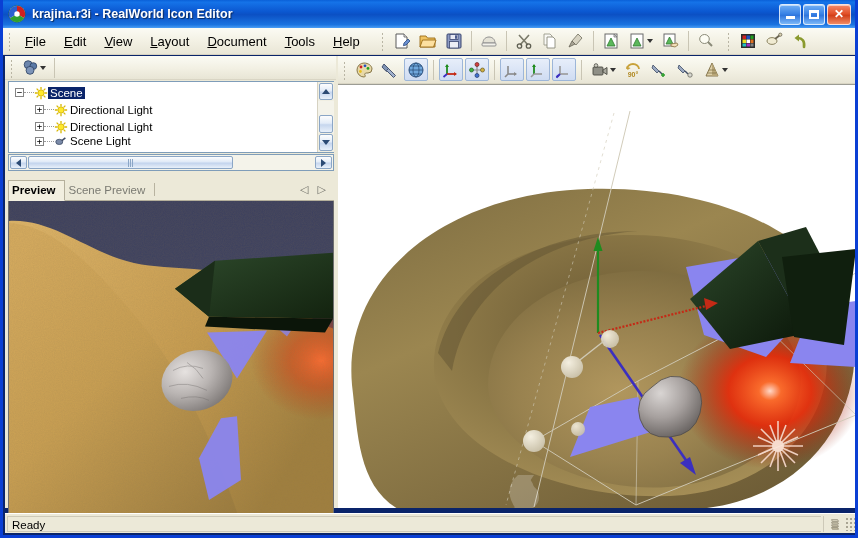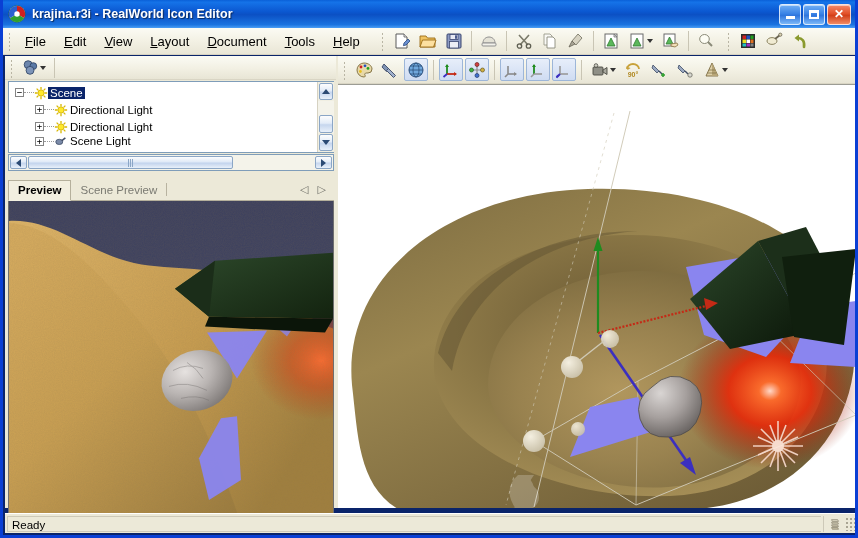--- a/index.html
+++ b/index.html
@@ -147,21 +147,21 @@
   .grip3 { width: 6px; height: 8px;
     background-image: linear-gradient(90deg,#8ba6c6 1px, transparent 1px);
     background-size: 2px 8px; }
 
   
   #tabstrip {
     margin: 8px 2px 0 3px; height: 22px; display: flex; align-items: flex-end;
     border-bottom: 1px solid #b5b09c; position: relative;
   }
   .tab {
-    padding: 3px 9px 4px 9px; font-size: 11.5px; color: #7a7a72; cursor: default;
+    padding: 3px 9px 4px 3px; font-size: 11.5px; color: #7a7a72; cursor: default;
   }
   .tab.active { color: #000; font-weight: bold; background: #f2efe0; border: 1px solid #b5b09c; border-bottom-color: #f2efe0; margin-bottom: -1px; }
   .tabdiv { width: 1px; height: 13px; background: #b8b3a0; align-self: center; }
   .tabnav { margin-left: auto; display: flex; gap: 9px; padding-right: 8px; align-self: center; color: #6d6d66; }
 
   
   #previewwrap {
     margin: 0 2px 0 3px; height: 318px; border: 1px solid #6f6f6f; border-top: none;
     position: relative; overflow: hidden; background: #3e4260;
   }

